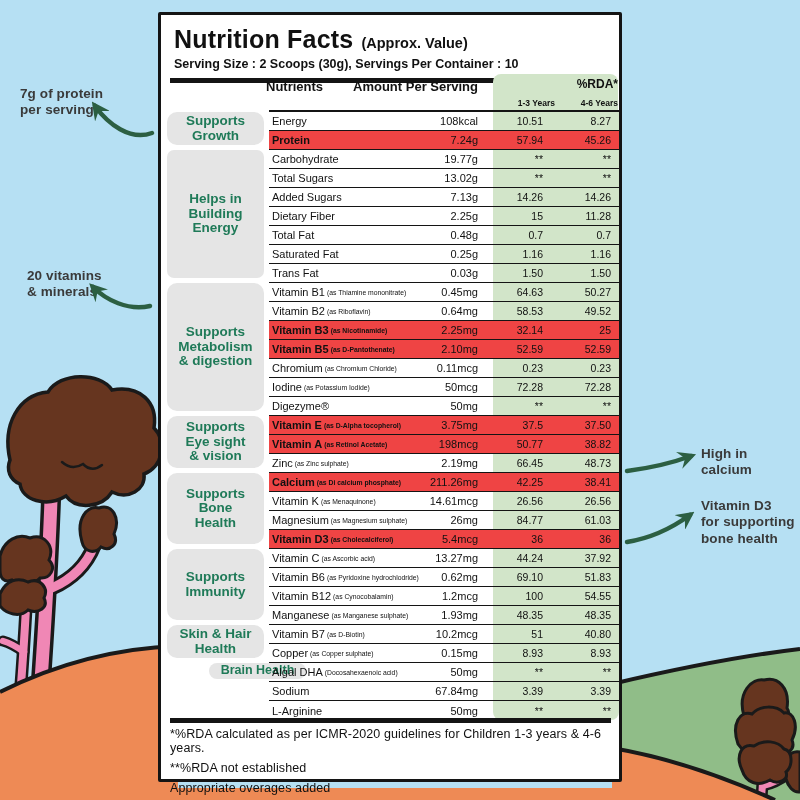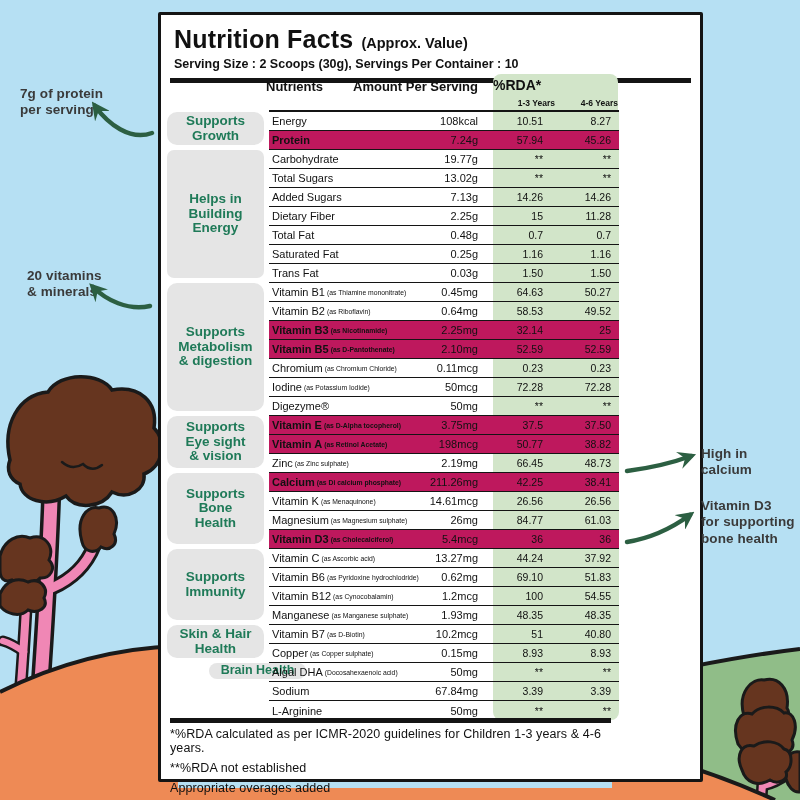--- a/index.html
+++ b/index.html
@@ -4,59 +4,59 @@
 <style>
   html,body{margin:0;padding:0;}
   body{width:800px;height:800px;overflow:hidden;font-family:"Liberation Sans",sans-serif;}
   .viewport{position:relative;width:800px;height:800px;background:#b6e0f3;overflow:hidden;}
   .bg-svg{position:absolute;left:0;top:0;z-index:0;}
   .arrows-svg{position:absolute;left:0;top:0;z-index:4;pointer-events:none;}
 
   .ann{position:absolute;z-index:3;color:#3a3a3a;font-size:13.5px;font-weight:bold;
        line-height:1.22;white-space:pre-line;letter-spacing:.1px;}
 
-  .card{position:absolute;left:158px;top:12px;width:545px;height:770px;box-sizing:border-box;
+  .card{position:absolute;left:158px;top:12px;width:464px;height:770px;box-sizing:border-box;
         background:#ffffff;border:3px solid #141414;border-radius:2px;z-index:2;}
 
   .card-head{padding:10px 12px 0 13px;}
   .title-row{display:flex;align-items:baseline;gap:8px;}
   .title{font-size:25px;font-weight:bold;color:#111;letter-spacing:.2px;}
   .subtitle{font-size:14.5px;font-weight:bold;color:#111;}
   .serving{font-size:12.5px;font-weight:bold;color:#111;margin-top:3px;}
   .rule1{height:5px;background:#141414;margin:7px 9px 0 9px;}
   .rule2{position:absolute;left:9px;top:703px;width:441px;height:5px;background:#141414;}
 
   .col-nutrients{position:absolute;left:105px;top:64px;width:125px;text-align:left;
                  font-size:13px;font-weight:bold;color:#111;}
   .col-amount{position:absolute;left:190px;top:64px;width:127px;text-align:right;
               font-size:13px;font-weight:bold;color:#111;white-space:nowrap;}
 
   .rda-head{position:absolute;left:332px;top:59px;width:125px;height:36px;
             background:#d2e5c9;border-radius:8px 8px 0 0;}
-  .rda-title{text-align:left;font-size:14px;font-weight:bold;color:#111;margin-top:3px;}
+  .rda-title{text-align:right;font-size:12px;font-weight:bold;color:#111;margin-top:3px;}
   .rda-years{position:absolute;bottom:2px;left:0;width:100%;display:flex;}
   .rda-years span{font-size:8.5px;font-weight:bold;color:#111;text-align:right;}
   .y1{width:62px;} .y2{width:63px;}
 
   .cat-col{position:absolute;left:6px;top:95px;width:97px;height:608px;}
   .cat-box{position:absolute;left:0;width:97px;background:#e5e5e5;border-radius:10px;
            display:flex;align-items:center;justify-content:center;text-align:center;
            color:#1f7a58;font-weight:bold;font-size:13.5px;line-height:1.08;white-space:pre-line;}
 
   .tbl{position:absolute;left:108px;top:95px;width:350px;height:608px;border-top:2px solid #141414;}
   .trow{display:grid;grid-template-columns:136px 88px 62px 64px;height:19px;box-sizing:border-box;
         border-bottom:1.5px solid #141414;align-items:stretch;}
   .trow:last-child{border-bottom:none;}
   .cell{display:flex;align-items:center;}
   .nm{padding-left:3px;font-size:11px;color:#111;white-space:nowrap;overflow:visible;}
   .nm .sub{font-size:6.8px;margin-left:2px;color:#111;}
   .amt{justify-content:flex-end;padding-right:15px;font-size:11px;color:#111;}
   .r1,.r2{justify-content:flex-end;font-size:10.5px;color:#111;background:#d2e5c9;}
   .r1{padding-right:12px;} .r2{padding-right:8px;}
-  .trow.hl .cell{background:#be185d;}
+  .trow.hl .cell{background:#ef4444;}
   .trow.hl .nm{font-weight:bold;}
   .trow:last-child .r1{border-bottom-left-radius:8px;}
   .trow:last-child .r2{border-bottom-right-radius:8px;}
 
   .foot{position:absolute;left:9px;top:712px;width:445px;color:#111;}
   .foot div{font-size:12.5px;margin-bottom:6px;letter-spacing:.1px;}
 </style>
 </head>
 <body>
 

